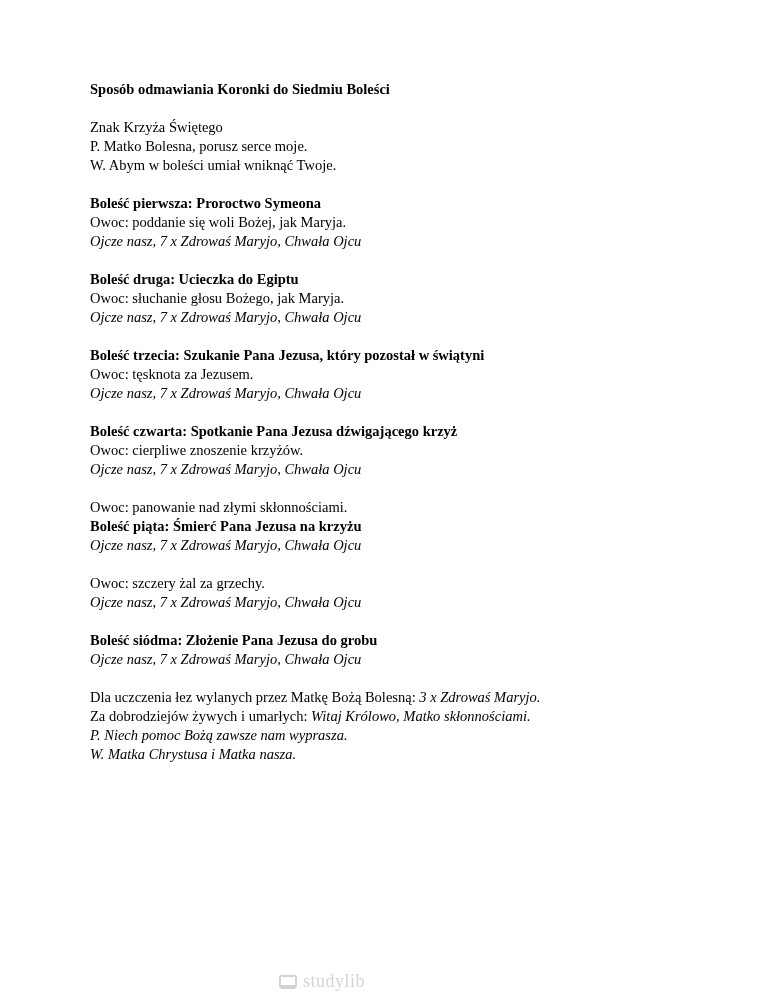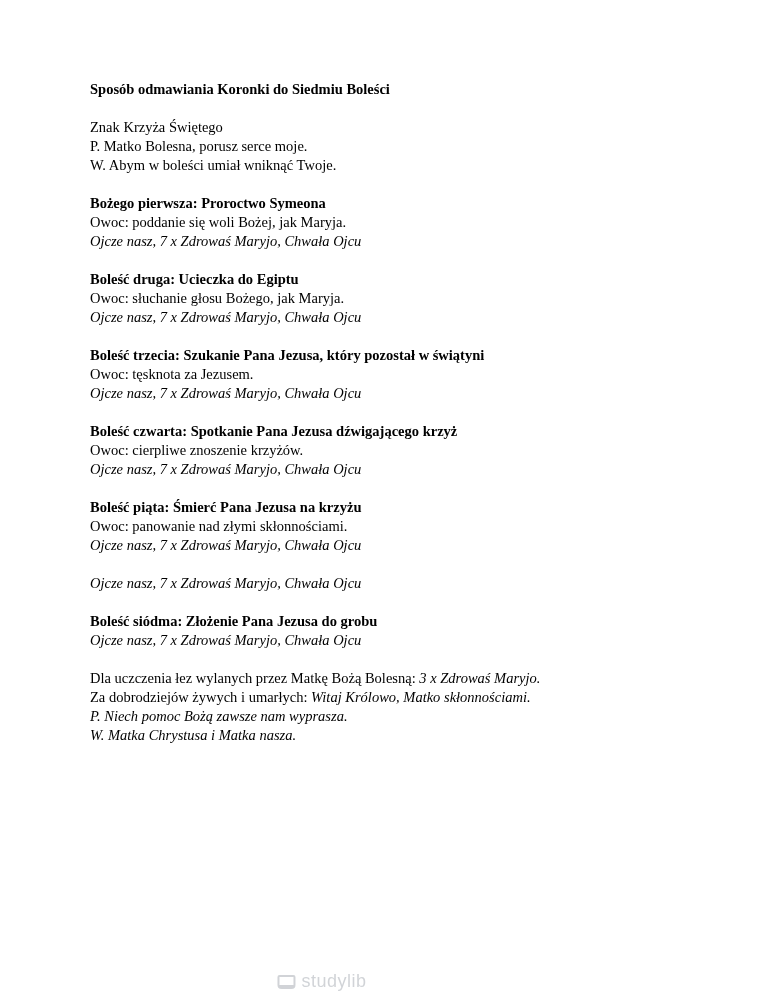--- a/index.html
+++ b/index.html
@@ -28,21 +28,21 @@
   .watermark {
     position: absolute;
     left: 50%;
     bottom: 2px;
     transform: translateX(-50%);
     display: flex;
     align-items: center;
     gap: 6px;
     opacity: 0.45;
     color: #9aa0a8;
-    font-family: Liberation Sans, sans-serif;
+    font-family: Liberation Serif, serif;
     font-size: 18px;
     letter-spacing: 0.5px;
     user-select: none;
   }
   .watermark .wm-icon {
     width: 18px;
     height: 14px;
     border: 2px solid #9aa0a8;
     border-bottom-width: 4px;
     border-radius: 2px 2px 4px 4px;
@@ -57,21 +57,21 @@
 
     <div class="block bold">Sposób odmawiania Koronki do Siedmiu Boleści</div>
 
     <section class="block">
       <div class="line">Znak Krzyża Świętego</div>
       <div class="line">P. Matko Bolesna, porusz serce moje.</div>
       <div class="line">W. Abym w boleści umiał wniknąć Twoje.</div>
     </section>
 
     <section class="block">
-      <div class="line bold">Bożego pierwsza: Proroctwo Symeona</div>
+      <div class="line bold">Boleść pierwsza: Proroctwo Symeona</div>
       <div class="line">Owoc: poddanie się woli Bożej, jak Maryja.</div>
       <div class="line italic">Ojcze nasz, 7 x Zdrowaś Maryjo, Chwała Ojcu</div>
     </section>
 
     <section class="block">
       <div class="line bold">Boleść druga: Ucieczka do Egiptu</div>
       <div class="line">Owoc: słuchanie głosu Bożego, jak Maryja.</div>
       <div class="line italic">Ojcze nasz, 7 x Zdrowaś Maryjo, Chwała Ojcu</div>
     </section>
 
@@ -81,26 +81,27 @@
       <div class="line italic">Ojcze nasz, 7 x Zdrowaś Maryjo, Chwała Ojcu</div>
     </section>
 
     <section class="block">
       <div class="line bold">Boleść czwarta: Spotkanie Pana Jezusa dźwigającego krzyż</div>
       <div class="line">Owoc: cierpliwe znoszenie krzyżów.</div>
       <div class="line italic">Ojcze nasz, 7 x Zdrowaś Maryjo, Chwała Ojcu</div>
     </section>
 
     <section class="block">
+      <div class="line">Owoc: panowanie nad złymi skłonnościami.</div>
       <div class="line bold">Boleść piąta: Śmierć Pana Jezusa na krzyżu</div>
-      <div class="line">Owoc: panowanie nad złymi skłonnościami.</div>
       <div class="line italic">Ojcze nasz, 7 x Zdrowaś Maryjo, Chwała Ojcu</div>
     </section>
 
     <section class="block">
+      <div class="line">Owoc: szczery żal za grzechy.</div>
       <div class="line italic">Ojcze nasz, 7 x Zdrowaś Maryjo, Chwała Ojcu</div>
     </section>
 
     <section class="block">
       <div class="line bold">Boleść siódma: Złożenie Pana Jezusa do grobu</div>
       <div class="line italic">Ojcze nasz, 7 x Zdrowaś Maryjo, Chwała Ojcu</div>
     </section>
 
     <section class="block">
       <div class="line"><span>Dla uczczenia łez wylanych przez Matkę Bożą Bolesną: </span><span class="italic">3 x Zdrowaś Maryjo.</span></div>

